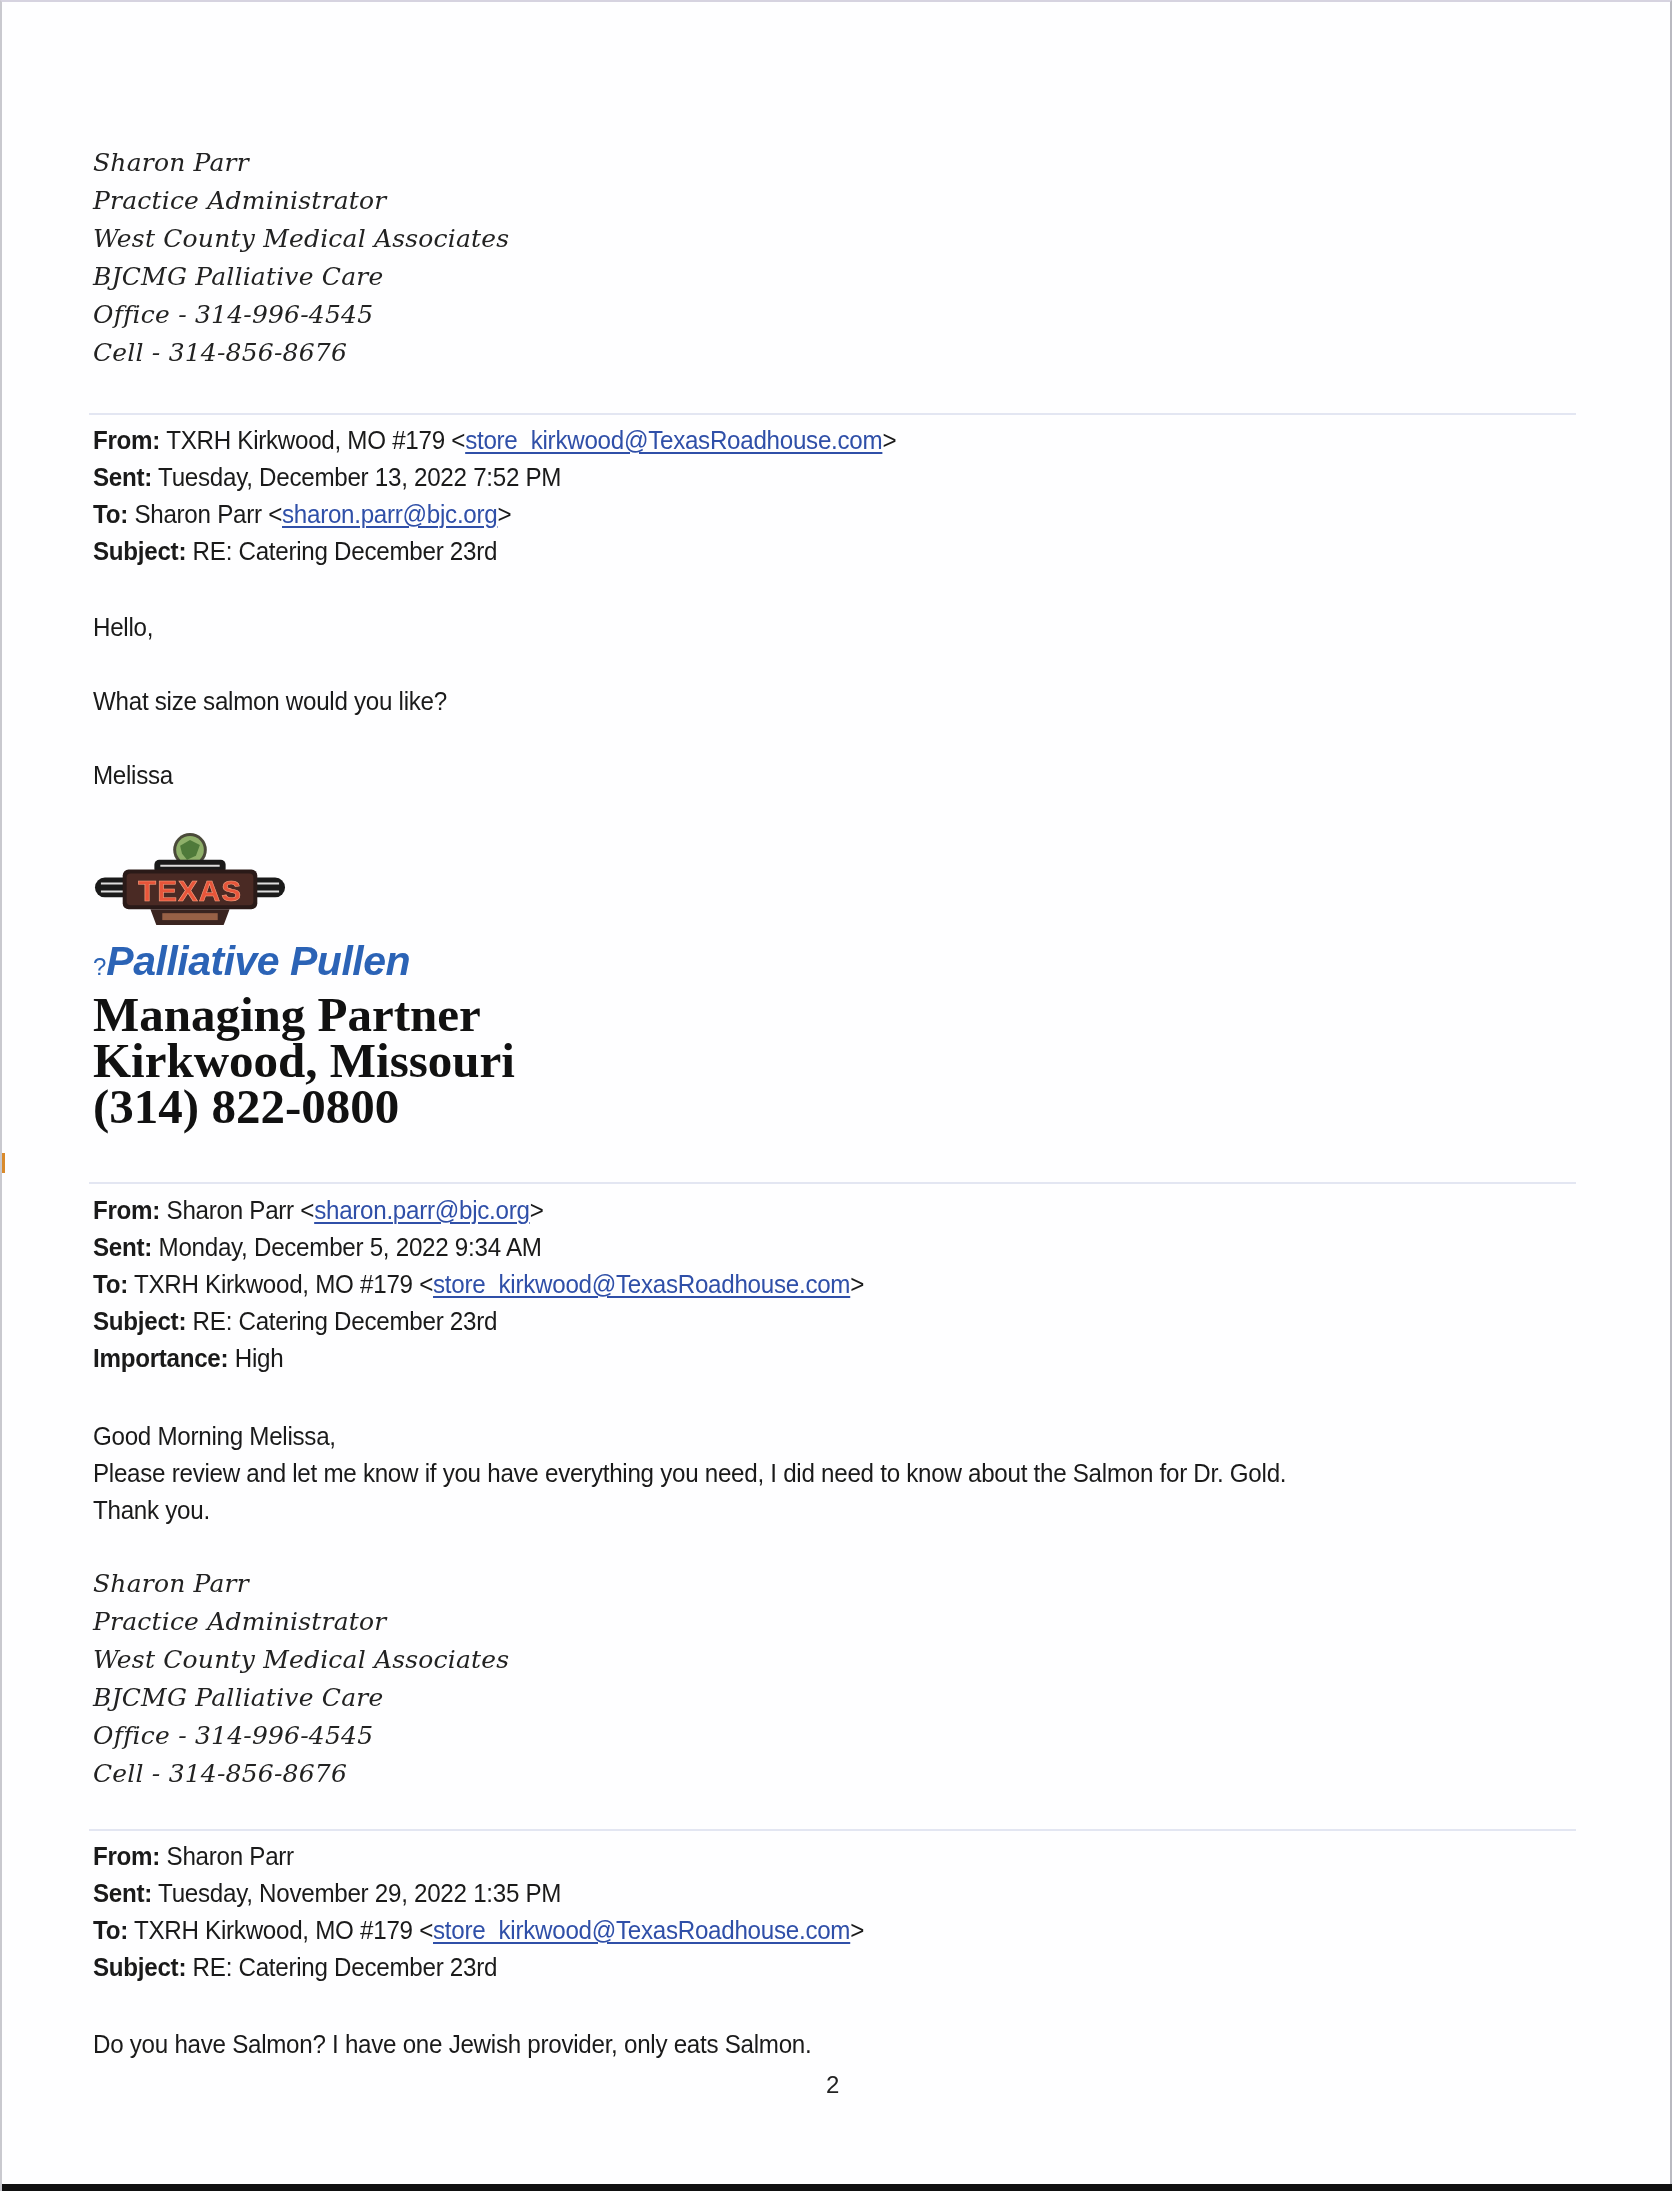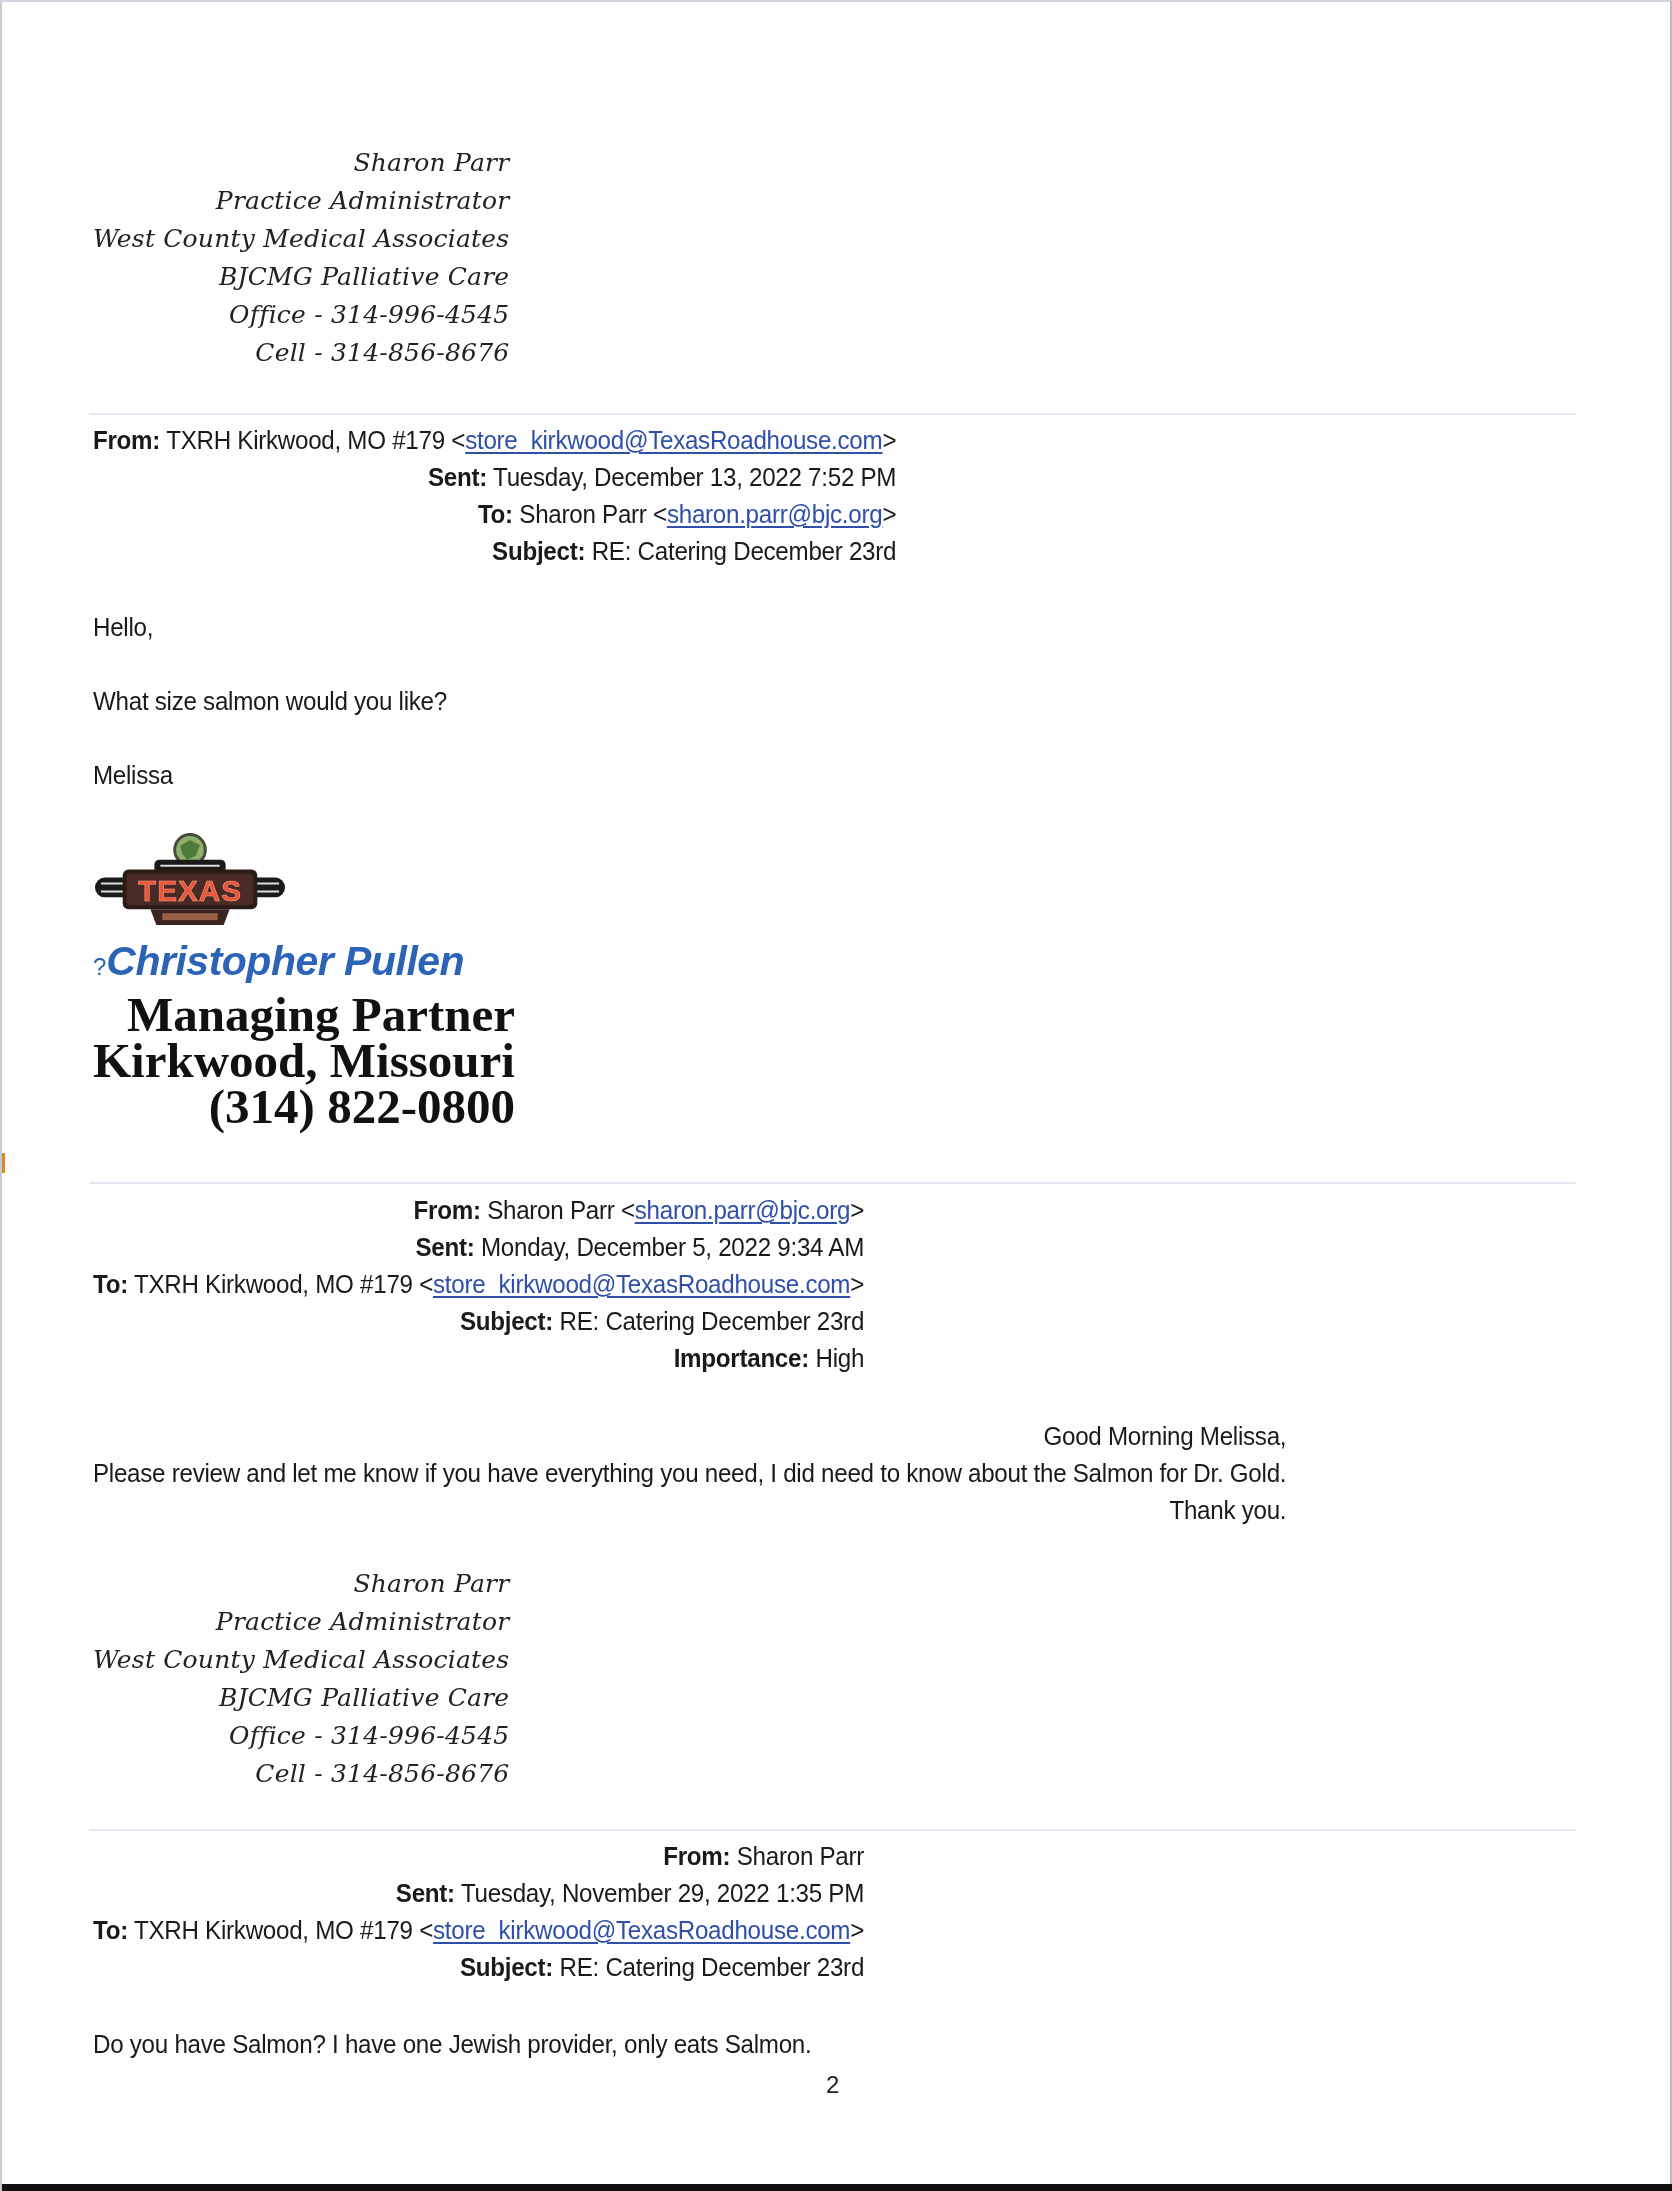--- a/index.html
+++ b/index.html
@@ -14,21 +14,20 @@
     }
     .page {
       position: absolute;
       left: 0; top: 0;
       width: 1672px; height: 2192px;
       background: #fefeff;
       box-sizing: border-box;
       border-left: 2px solid #c9c9cf;
       border-right: 2px solid #b9b9c0;
       border-top: 2px solid #d6d3e0;
-      text-align: right;
     }
     .bottom-edge {
       position: absolute;
       left: 0; bottom: 0;
       width: 1672px; height: 8px;
       background: #111111;
     }
     .scan-mark {
       position: absolute;
       left: 0; top: 1151px;
@@ -201,21 +200,21 @@
 
       <rect x="30" y="42" width="136" height="40" rx="6" fill="#2a1a18"></rect>
       <rect x="34" y="46" width="128" height="32" rx="4" fill="#4a2a24"></rect>
       <text x="98" y="74" text-anchor="middle" font-family="Liberation Sans, sans-serif" font-weight="bold" font-size="30" fill="#e8553a" stroke="#f7a080" stroke-width="0.6" letter-spacing="1">TEXAS</text>
 
       <path d="M58 82 L138 82 L132 98 L64 98 Z" fill="#3a2420"></path>
       <rect x="70" y="86" width="56" height="7" fill="#b07050" opacity="0.8"></rect>
     </svg>
 
     <div class="name-line">
-      <span class="q">?</span><span>Christopher Pullen</span>
+      <span class="q">?</span><span>Palliative Pullen</span>
     </div>
     <div class="title-block">
       <div>Managing Partner</div>
       <div>Kirkwood, Missouri</div>
       <div>(314) 822-0800</div>
     </div>
 
     <div class="sep" style="top:1180px;"></div>
 
     <div class="hdr" style="top:1190px;">

